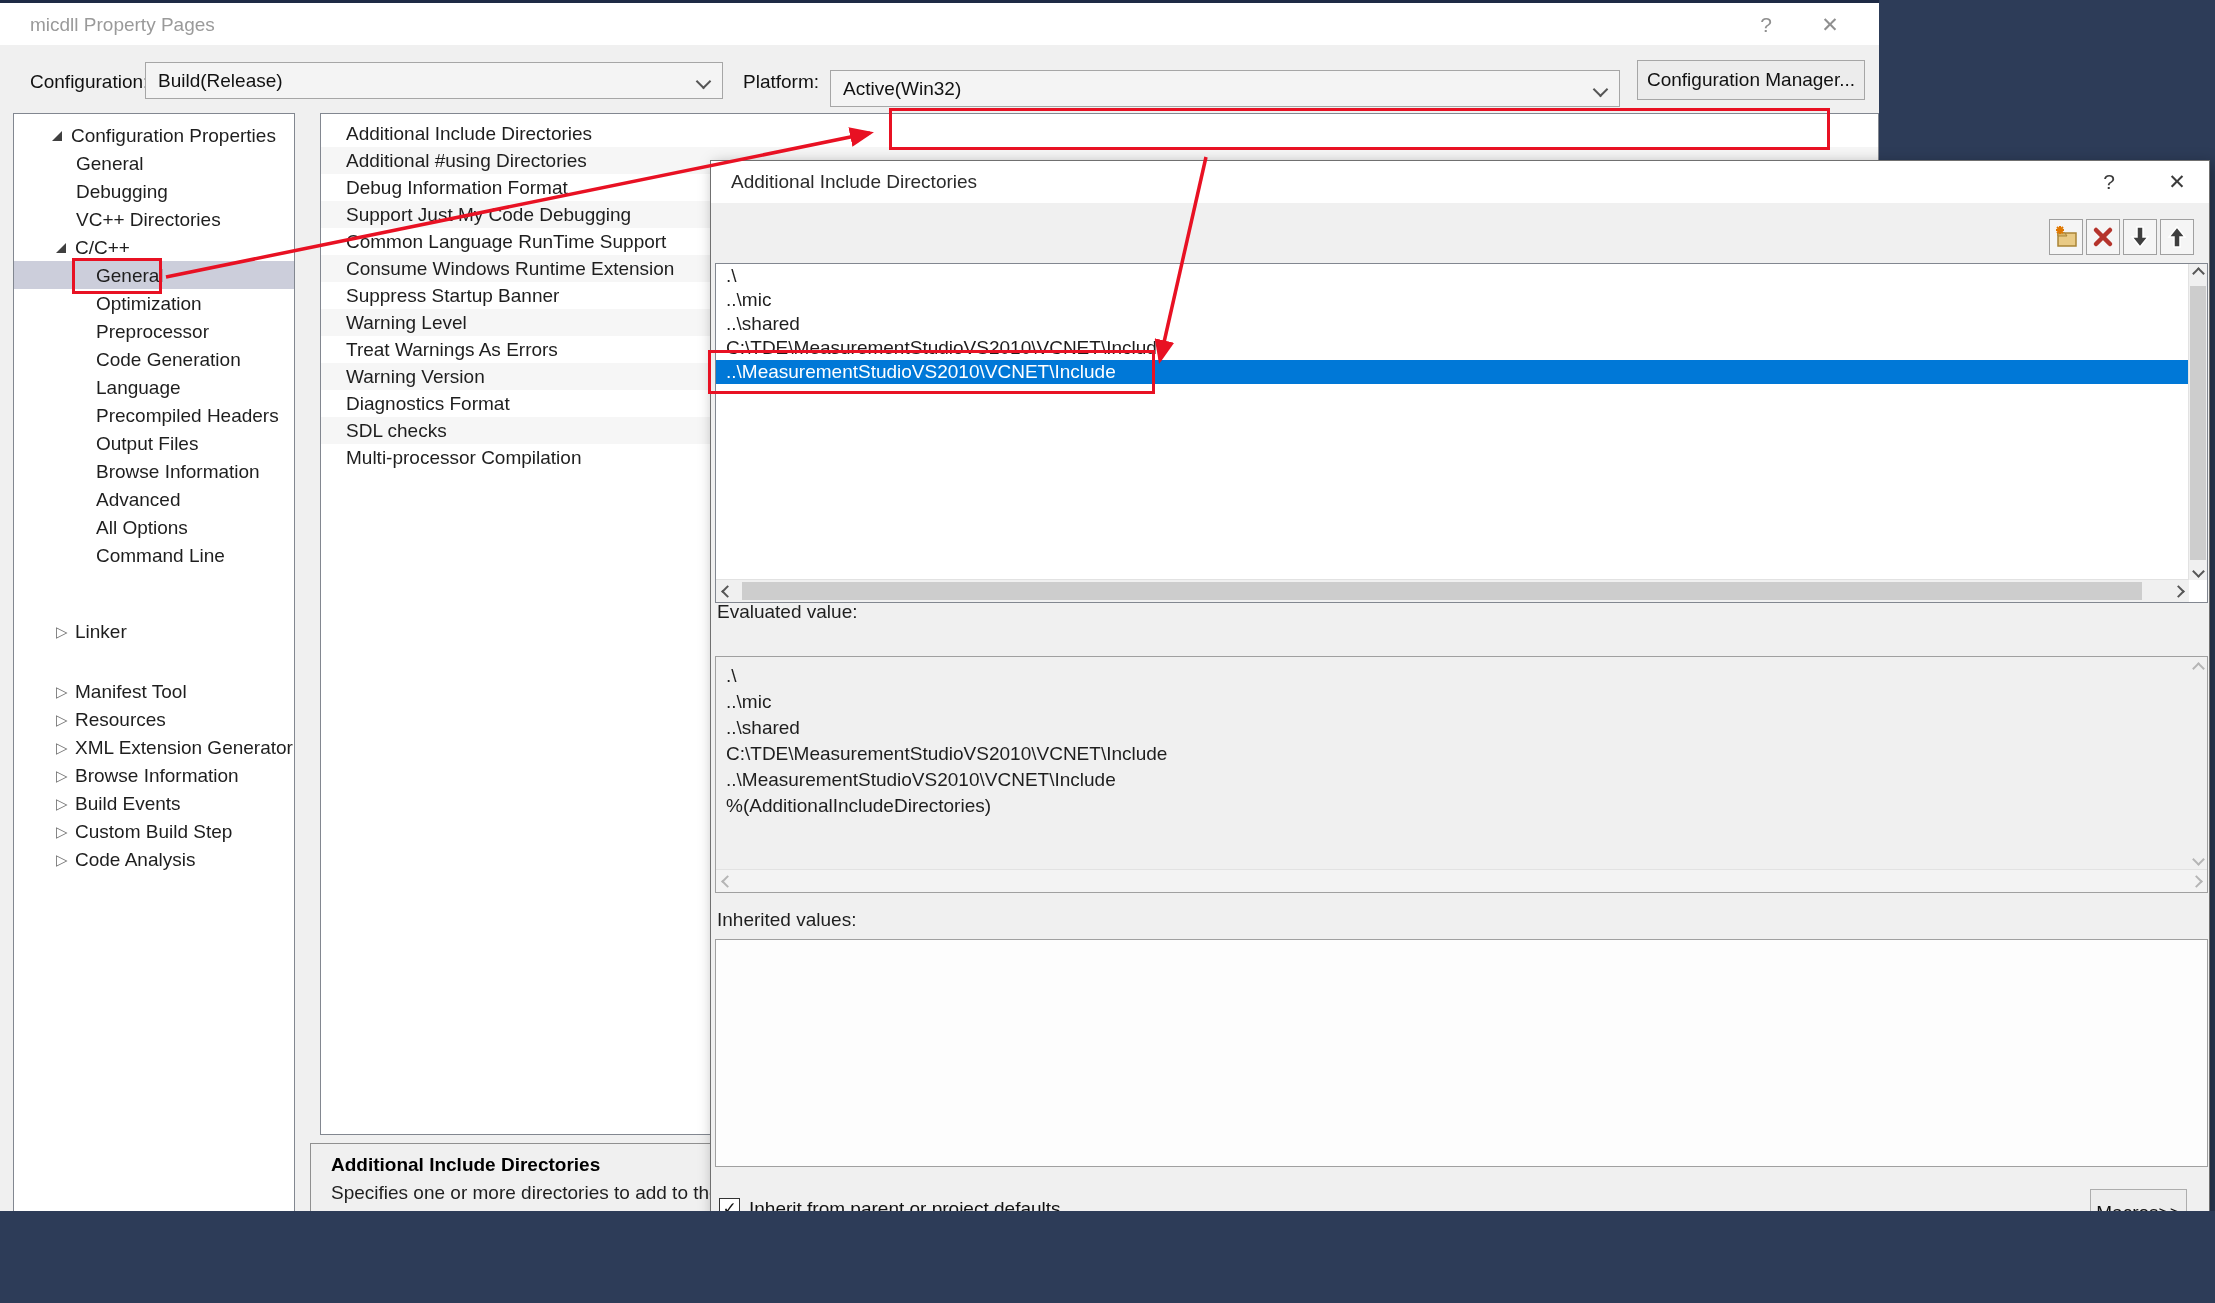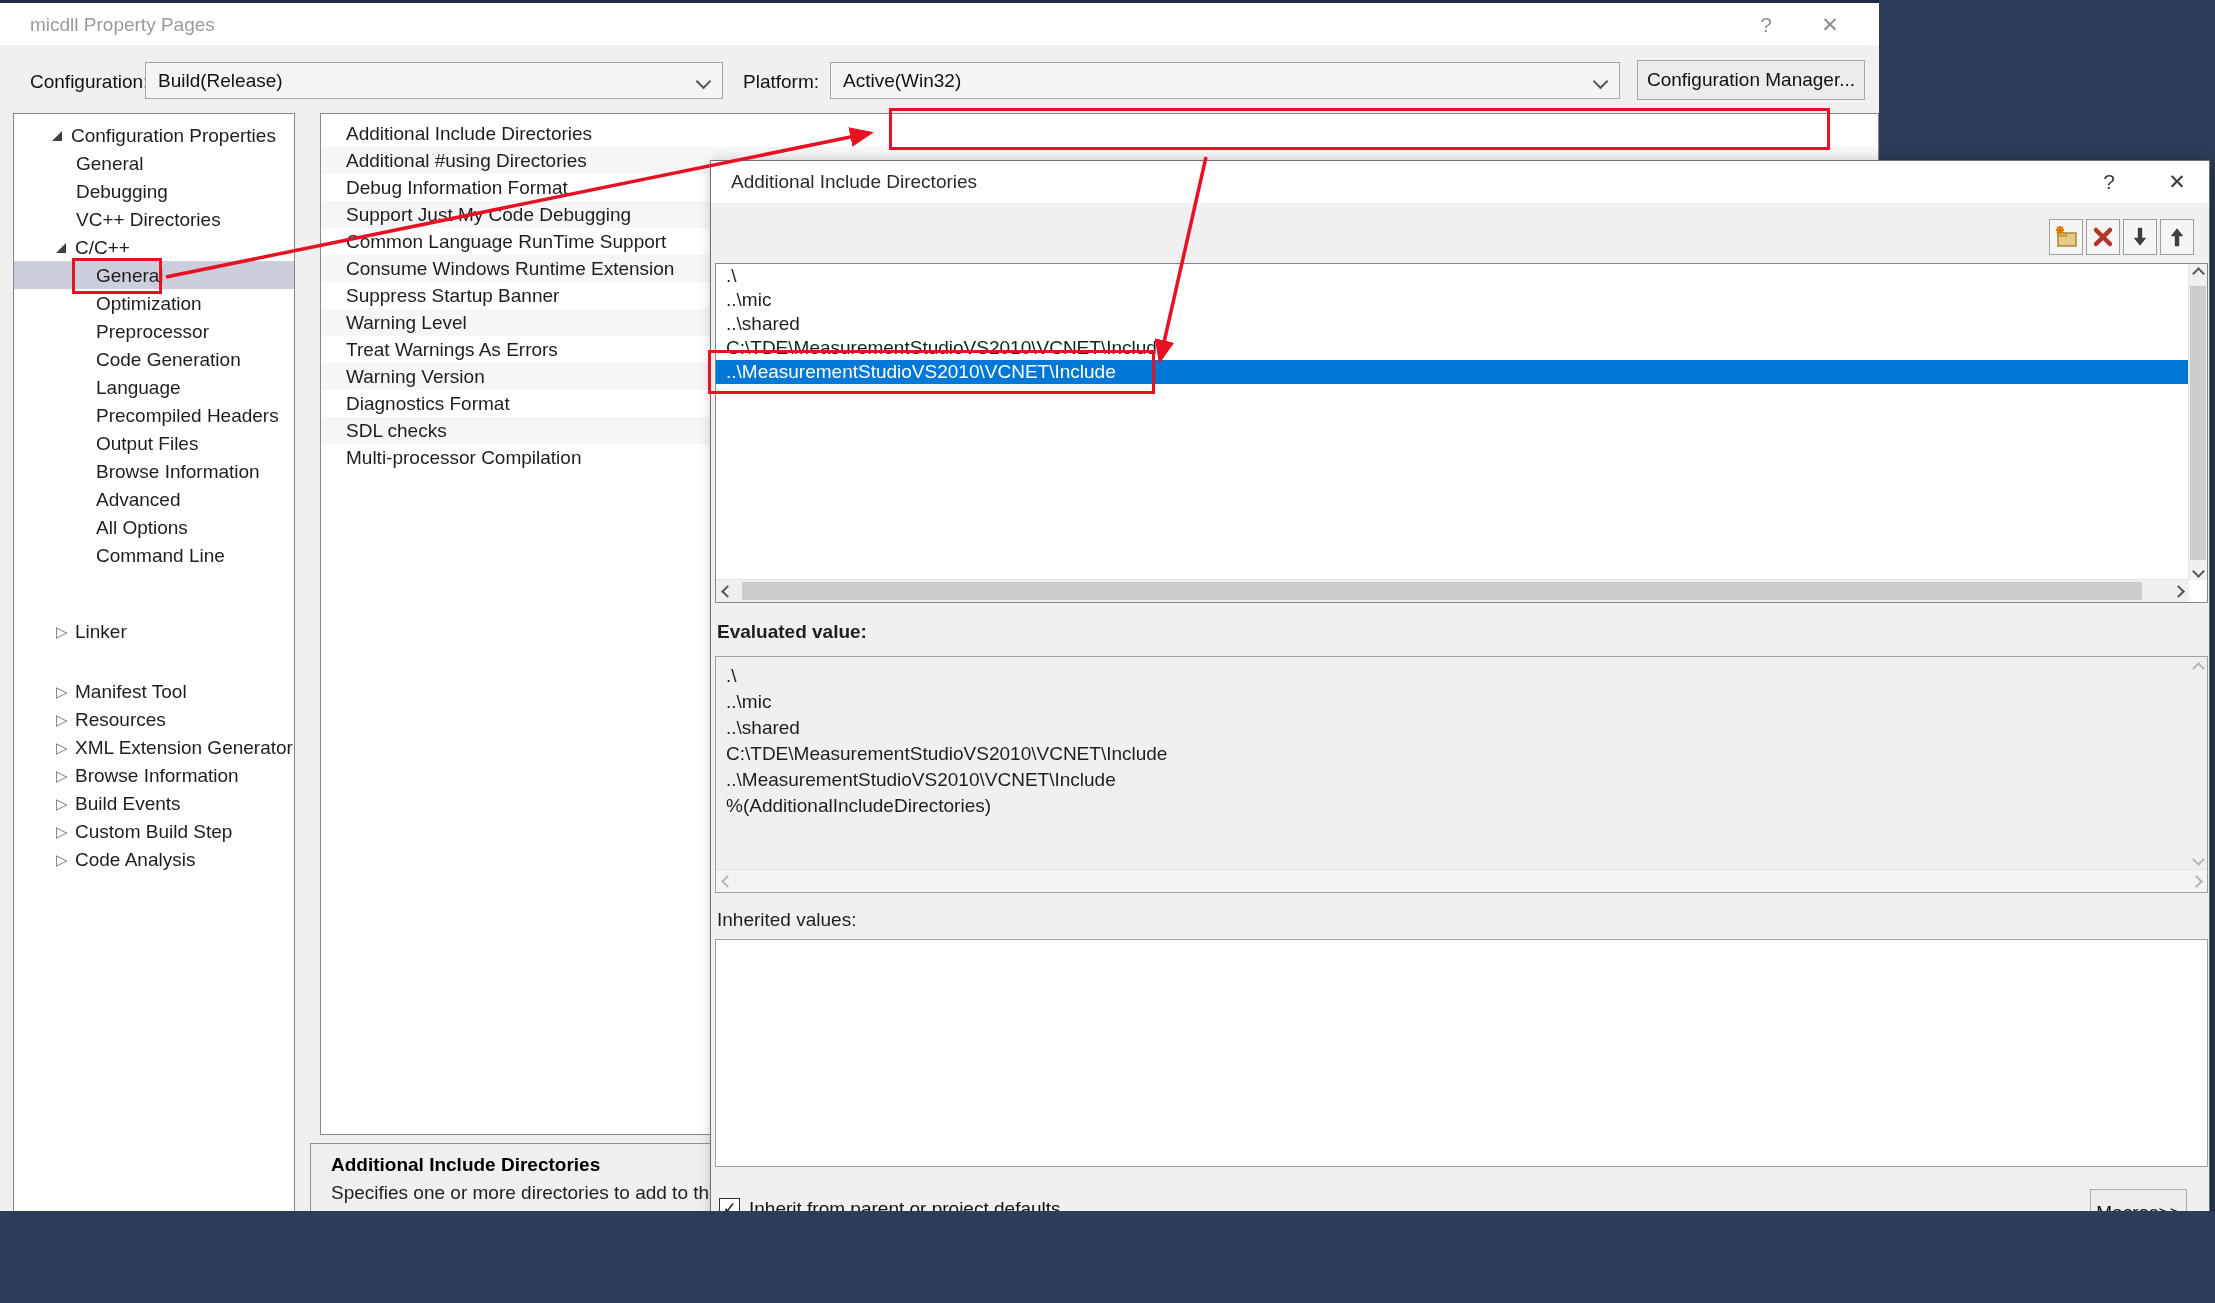--- a/index.html
+++ b/index.html
@@ -104,21 +104,21 @@
       <div class="abs cap-btn" style="left:1812px;">✕</div>
     </div>
 
     <div class="abs lbl" style="left:30px;">Configuration:</div>
     <div class="abs combo" style="left:145px;top:62px;width:578px;">
       <span>Build(Release)</span>
       <span class="chev down"></span>
     </div>
 
     <div class="abs lbl" style="left:743px;">Platform:</div>
-    <div class="abs combo" style="left:830px;top:62px;width:790px;">
+    <div class="abs combo" style="left:830px;top:70px;width:790px;">
       <span>Active(Win32)</span>
       <span class="chev down"></span>
     </div>
 
     <div class="abs btn" style="left:1637px;top:60px;width:228px;height:40px;line-height:38px;">Configuration Manager...</div>
 
     <div class="abs tree-panel">
         <div class="tree-row" style="padding-left: 38px;"><span class="tree-glyph tri-exp"></span><span class="tree-label">Configuration Properties</span></div>
         <div class="tree-row" style="padding-left: 42px;"><span class="tree-glyph tri-none"></span><span class="tree-label">General</span></div>
         <div class="tree-row" style="padding-left: 42px;"><span class="tree-glyph tri-none"></span><span class="tree-label">Debugging</span></div>
@@ -230,21 +230,21 @@
         <div class="sb-arrow" style="left:2px;top:2px;">
             <span class="chev left small"></span>
           </div>
         <div class="hsb-thumb" style="left:26px;width:1400px;"></div>
         <div class="sb-arrow" style="right:2px;top:2px;">
             <span class="chev right small"></span>
           </div>
       </div>
     </div>
 
-    <div class="abs section-label" style="top:460px;font-weight:bold;">Evaluated value:</div>
+    <div class="abs section-label" style="top:440px;">Evaluated value:</div>
     <div class="abs evalbox">
       <div style="padding-top:6px;">
           <div class="eval-line">.\</div>
           <div class="eval-line">..\mic</div>
           <div class="eval-line">..\shared</div>
           <div class="eval-line">C:\TDE\MeasurementStudioVS2010\VCNET\Include</div>
           <div class="eval-line">..\MeasurementStudioVS2010\VCNET\Include</div>
           <div class="eval-line">%(AdditionalIncludeDirectories)</div>
         </div>
       <div class="sb-arrow" style="right:0;top:2px;">

